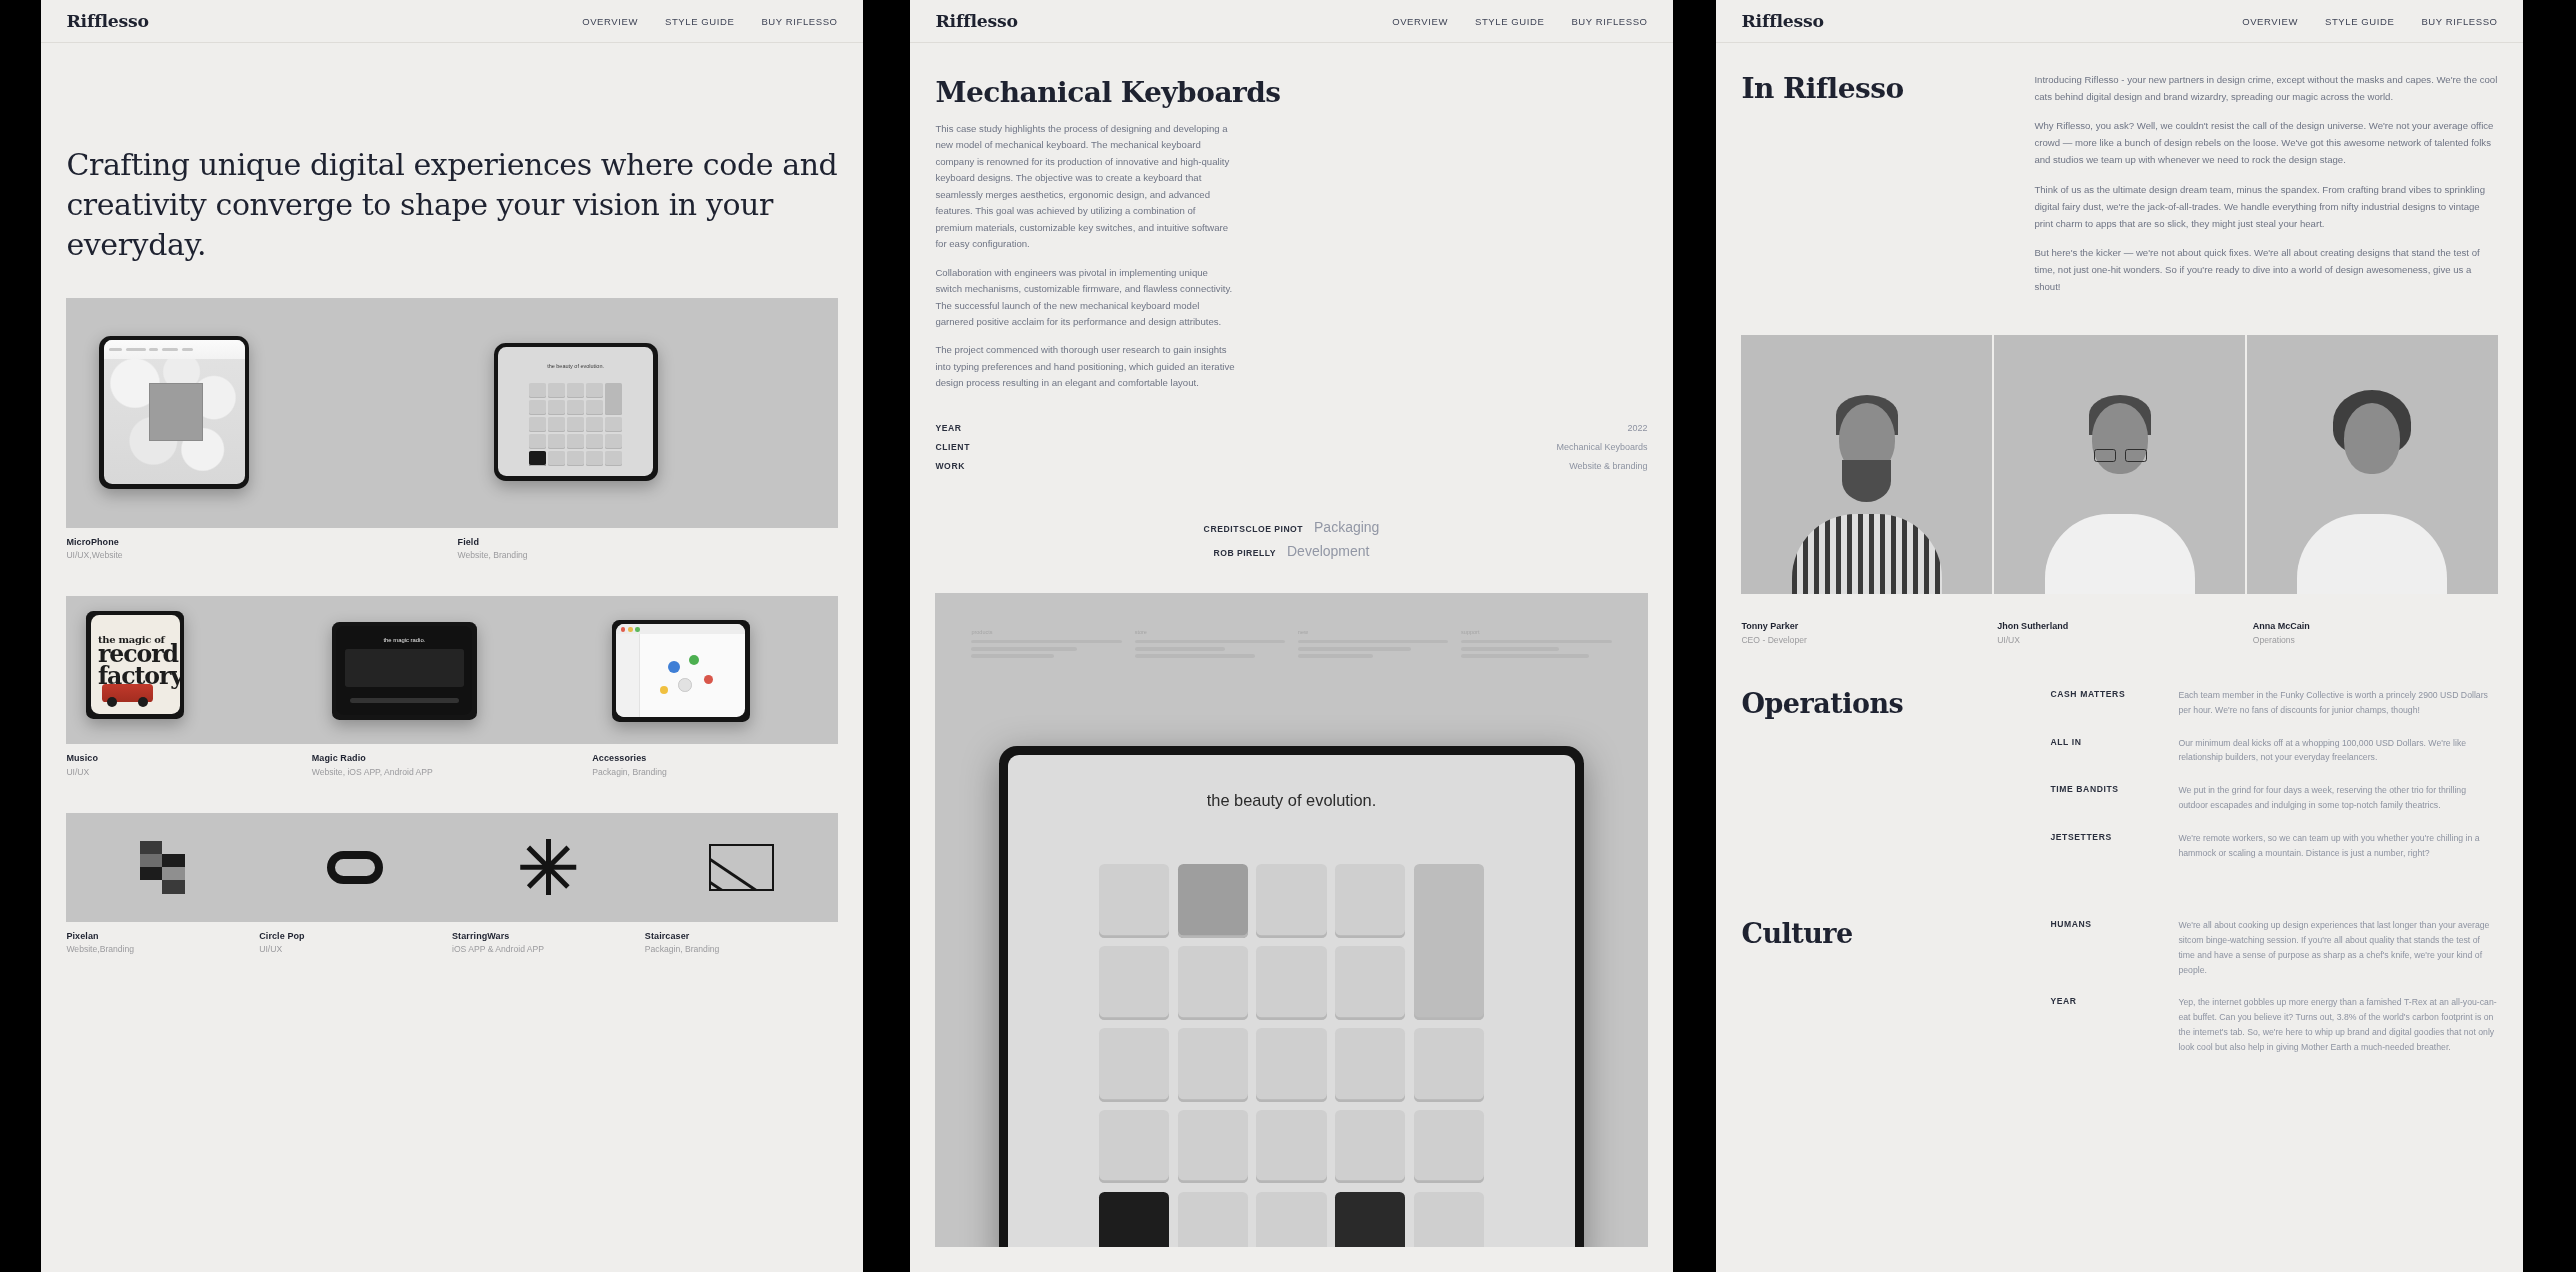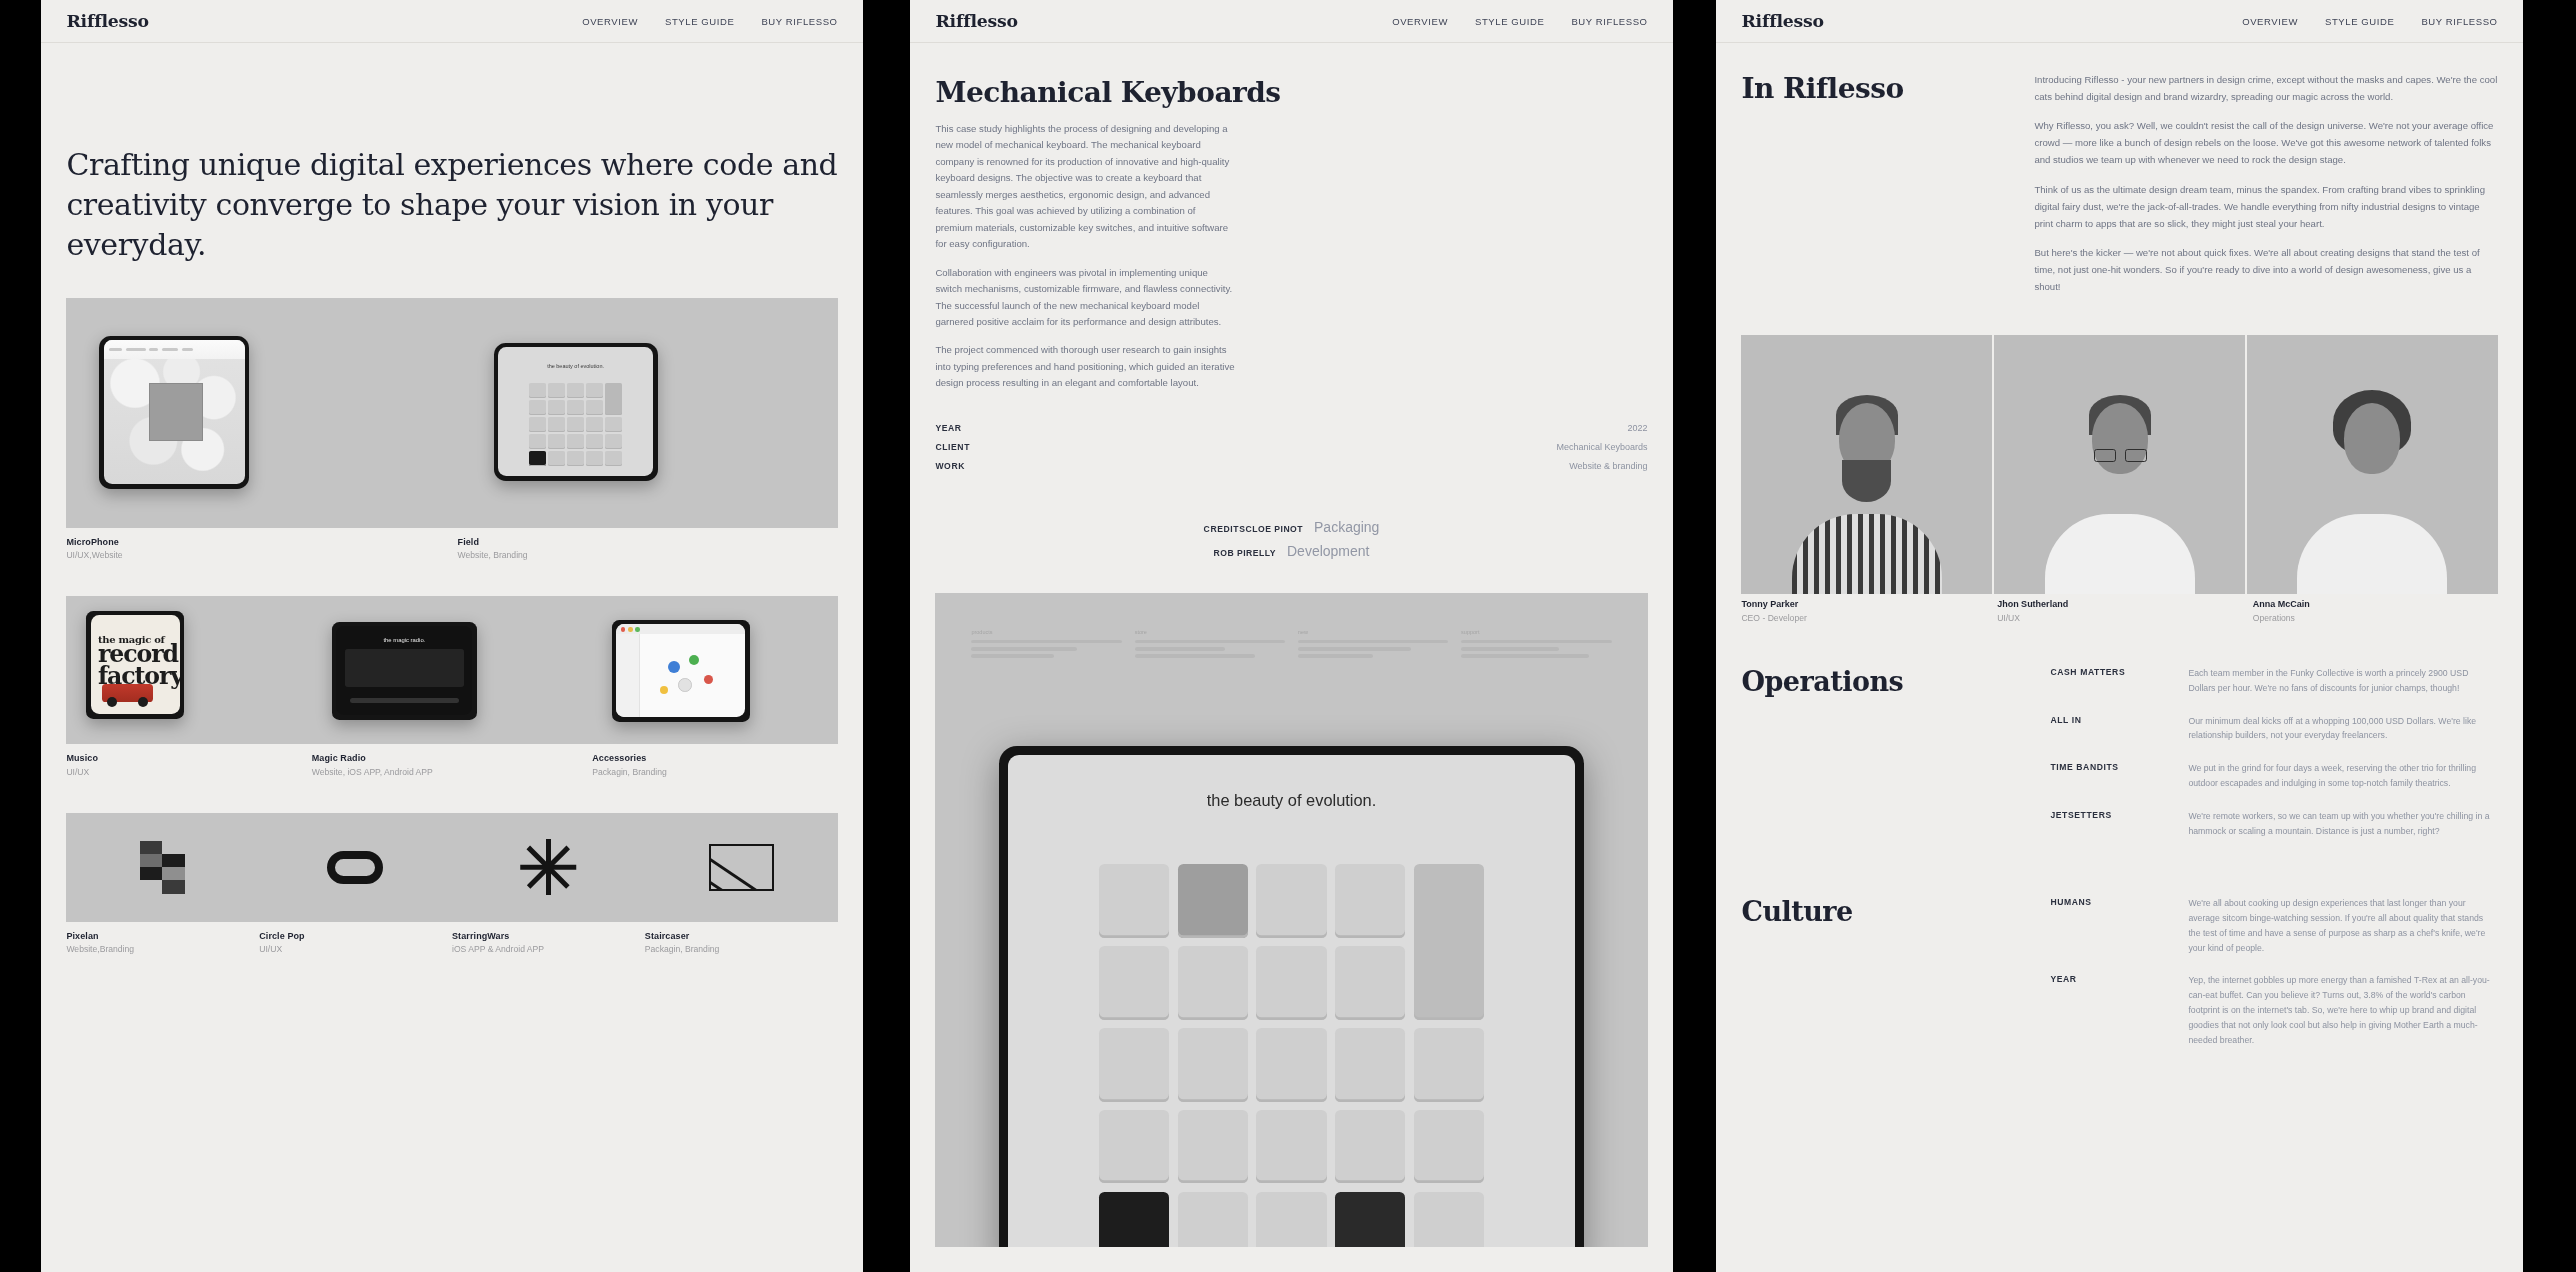--- a/index.html
+++ b/index.html
@@ -119,21 +119,21 @@
   .wf-lbl{font-size:5.5px;color:#8b8b8b;display:block;margin-bottom:4.5px;}
 
   
   .p3-top{display:flex;gap:20px;margin-top:29px;}
   .p3-title{font-family:"DejaVu Serif",serif;font-size:28px;color:#1e2230;letter-spacing:-0.5px;width:273px;flex:none;}
   .p3-copy{flex:1;}
   .p3-copy p{font-size:9.6px;line-height:1.76;color:#6f7585;margin-bottom:12.7px;}
 
   .team-row{display:flex;gap:1.8px;margin-top:27px;}
   .team-photo{flex:1;height:259px;background:#bdbdbd;position:relative;overflow:hidden;}
-  .team-cap{display:flex;gap:11px;margin-top:4px;align-items:flex-end;}
+  .team-cap{display:flex;gap:11px;margin-top:26px;align-items:flex-end;}
   .team-cap > div{flex:1;}
   .team-cap .t{font-size:9px;font-weight:700;color:#1e2230;line-height:1.55;}
   .team-cap .s{font-size:8.6px;color:#9b9b9e;line-height:1.6;}
 
   
   .person{position:absolute;left:0;right:0;bottom:0;top:0;}
   .person .head{position:absolute;left:50%;top:26%;width:56px;height:71px;margin-left:-28px;
      border-radius:50% 50% 46% 46%;background:#8c8c8c;}
   .person .hair{position:absolute;left:50%;top:23%;width:62px;height:40px;margin-left:-31px;
      border-radius:50% 50% 0 0;background:#4a4a4a;}
@@ -144,21 +144,21 @@
      border-radius:0 0 50% 50%;background:#4d4d4d;}
   .person.g .glasses{position:absolute;left:50%;top:44%;width:53px;height:12.7px;margin-left:-26px;}
   .person.g .glasses i{position:absolute;top:0;width:22px;height:12.7px;border:1.8px solid #2e2e2e;border-radius:2.7px;}
   .person.g .glasses i:first-child{left:0;} .person.g .glasses i:last-child{right:0;}
   .person.w .torso{background:#efefef;}
   .person.w .hair{width:78px;height:65px;margin-left:-39px;top:21%;border-radius:50% 50% 38% 38%;background:#3f3f3f;}
 
   .sec-block{display:flex;gap:36px;margin-top:40px;}
   .sec-title{font-family:"DejaVu Serif",serif;font-size:27px;color:#1e2230;width:273px;flex:none;letter-spacing:-0.5px;}
   .sec-list{flex:1;}
-  .sec-item{display:flex;gap:38px;margin-bottom:18px;}
+  .sec-item{display:flex;gap:28px;margin-bottom:18px;}
   .sec-k{font-size:8.6px;font-weight:700;color:#2a2f3e;letter-spacing:0.6px;width:100px;flex:none;padding-top:0.9px;}
   .sec-v{font-size:8.7px;line-height:1.7;color:#8d93a1;flex:1;}
 </style>
 </head>
 <body>
 
 <div class="stage">
 
   <section class="panel p1">
     <header class="topbar">

